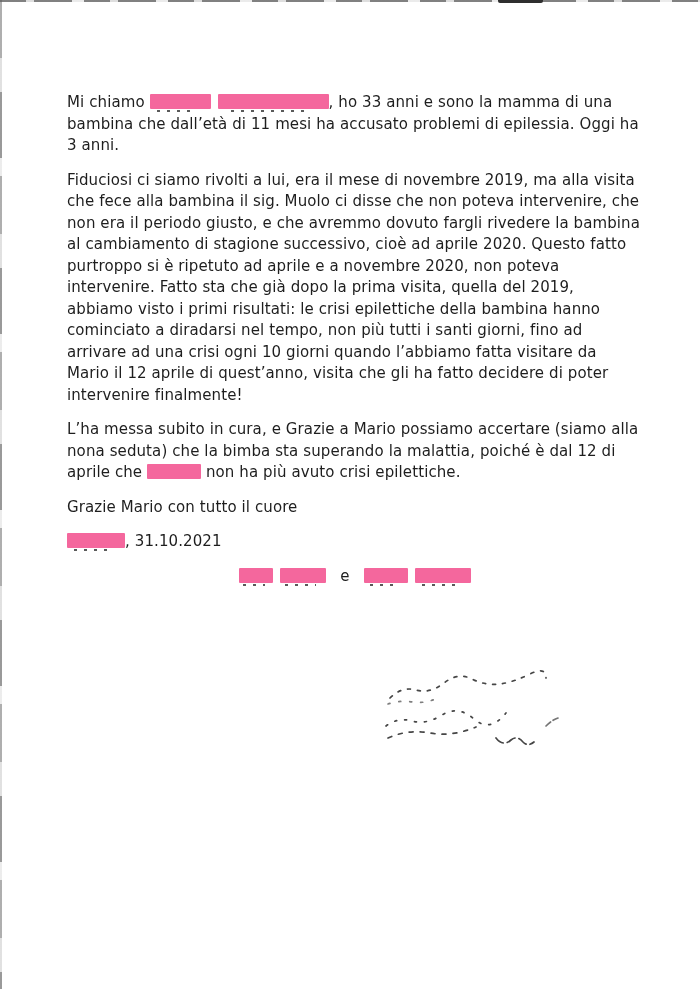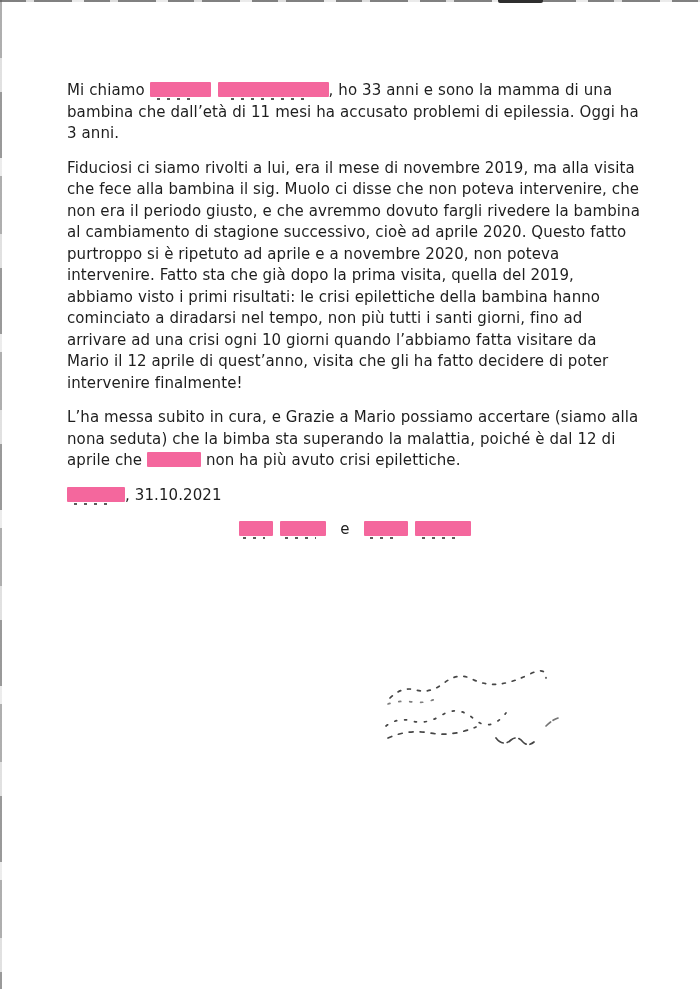--- a/index.html
+++ b/index.html
@@ -25,21 +25,21 @@
     position:absolute;top:0;left:0;width:2px;height:989px;
     background:repeating-linear-gradient(180deg,
       rgba(95,95,95,.5) 0 58px, rgba(155,155,155,.3) 58px 92px,
       rgba(70,70,70,.55) 92px 158px, rgba(170,170,170,.22) 158px 176px);
   }
   .content{
     position:absolute;left:67px;top:80px;width:576px;
     color:#1e1e1e;font-size:15px;line-height:21.5px;
     letter-spacing:.1px;
   }
-  .para{margin:0 0 13px 0;}
+  .para{margin:12px 0 13px 0;}
   .para.center{text-align:center;}
   .redact{
     display:inline-block;height:15px;vertical-align:-2px;
     border-radius:1px;position:relative;
   }
   .redact + .redact{margin-left:7px;}
   .redact.peek::after{
     content:"";position:absolute;left:12%;right:22%;bottom:-3px;height:2px;
     background:repeating-linear-gradient(90deg,
       rgba(35,35,35,.75) 0 3px, transparent 3px 10px);
@@ -53,20 +53,21 @@
 
 <div class="page">
   <div class="edge-top"></div>
   <div class="edge-top-dark"></div>
   <div class="edge-left"></div>
 
   <div class="content" style="color: rgb(30, 30, 30);">
       <p class="para"><span>Mi chiamo </span><span class="redact peek" style="width: 61px; background: rgb(244, 103, 157);"></span><span class="redact peek" style="width: 111px; background: rgb(244, 103, 157);"></span><span>, ho 33 anni e sono la mamma di una bambina che dall’età di 11 mesi ha accusato problemi di epilessia. Oggi ha 3 anni.</span></p>
       <p class="para"><span>Fiduciosi ci siamo rivolti a lui, era il mese di novembre 2019, ma alla visita che fece alla bambina il sig. Muolo ci disse che non poteva intervenire, che non era il periodo giusto, e che avremmo dovuto fargli rivedere la bambina al cambiamento di stagione successivo, cioè ad aprile 2020. Questo fatto purtroppo si è ripetuto ad aprile e a novembre 2020, non poteva intervenire. Fatto sta che già dopo la prima visita, quella del 2019, abbiamo visto i primi risultati: le crisi epilettiche della bambina hanno cominciato a diradarsi nel tempo, non più tutti i santi giorni, fino ad arrivare ad una crisi ogni 10 giorni quando l’abbiamo fatta visitare da Mario il 12 aprile di quest’anno, visita che gli ha fatto decidere di poter intervenire finalmente!</span></p>
       <p class="para"><span>L’ha messa subito in cura, e Grazie a Mario possiamo accertare (siamo alla nona seduta) che la bimba sta superando la malattia, poiché è dal 12 di aprile che </span><span class="redact" style="width: 54px; background: rgb(244, 103, 157);"></span><span> non ha più avuto crisi epilettiche.</span></p>
+      <p class="para"><span>Grazie Mario con tutto il cuore</span></p>
       <p class="para"><span class="redact peek" style="width: 58px; background: rgb(244, 103, 157);"></span><span>, 31.10.2021</span></p>
       <p class="para center"><span class="redact peek" style="width: 34px; background: rgb(244, 103, 157);"></span><span class="redact peek" style="width: 46px; background: rgb(244, 103, 157);"></span><span>&nbsp;&nbsp; e &nbsp;&nbsp;</span><span class="redact peek" style="width: 44px; background: rgb(244, 103, 157);"></span><span class="redact peek" style="width: 56px; background: rgb(244, 103, 157);"></span></p>
     </div>
 
   <svg class="signature" viewBox="0 0 205 92" aria-hidden="true">
     <g fill="none" stroke="#2d2d2d" stroke-width="1.7" stroke-linecap="round" opacity="0.88">
       <path d="M12,38 Q24,26 38,30 T66,23 T94,19 T122,24 T152,14 T168,18" stroke-dasharray="3 7"></path>
       <path d="M10,44 Q22,40 34,42 T60,38" stroke-dasharray="2 9" opacity="0.7"></path>
       <path d="M8,66 Q20,57 34,61 T64,55 T96,59 T128,53" stroke-dasharray="2 8"></path>
       <path d="M10,78 Q30,69 52,73 T98,67" stroke-dasharray="4 7"></path>

